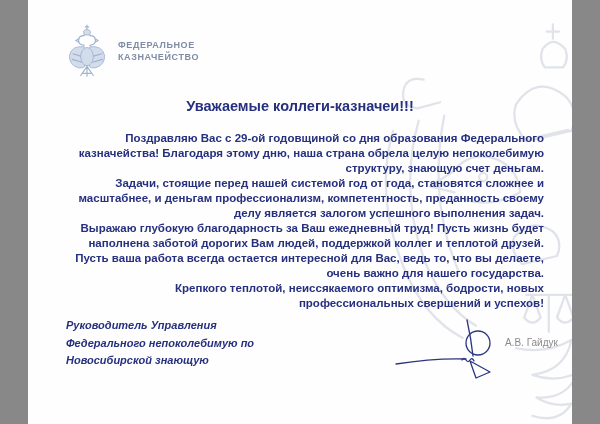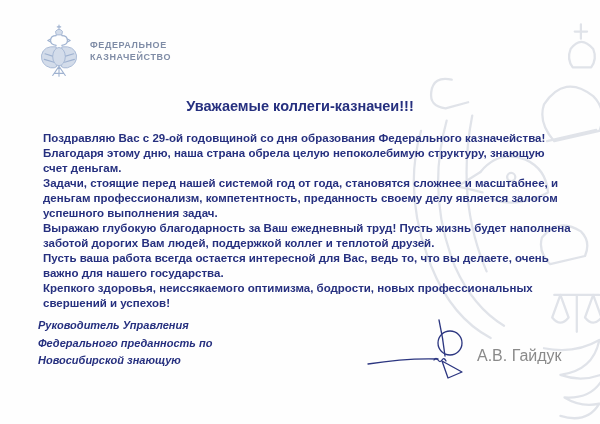--- a/index.html
+++ b/index.html
@@ -1,18 +1,18 @@
 <!DOCTYPE html>
 <html style="--text-blue: #26307f; --logo-blue: #9fb2d0; --logo-text: #7f8ca6; --name-gray: #8a8a8a; --signature-ink: #2c3680; --watermark: #e0e3e9;"><head>
 <meta charset="utf-8">
 <style>
   html, body { margin: 0; padding: 0; background: #888; }
   .page {
     position: relative;
-    width: 600px;
+    width: 544px;
     height: 424px;
     background: #fefefe;
     overflow: hidden;
     font-family: "Liberation Sans", "DejaVu Sans", sans-serif;
     margin: 0 auto;
   }
   
   .watermark {
     position: absolute;
     top: 10px;
@@ -56,21 +56,21 @@
     text-align: center;
     color: var(--text-blue, #26307f);
     font-size: 14.5px;
     font-weight: bold;
   }
   .letter-body {
     position: absolute;
     top: 131px;
     left: 28px;
     right: 28px;
-    text-align: left;
+    text-align: right;
     color: var(--text-blue, #26307f);
     font-size: 11.5px;
     font-weight: bold;
     line-height: 15px;
     margin-left: 15px;
   }
   .letter-body p { margin: 0; }
   
   .sign-title {
     position: absolute;
@@ -93,24 +93,24 @@
   }
   .sign-scribble svg path, .sign-scribble svg circle {
     stroke: var(--signature-ink, #2c3680);
     fill: none;
     stroke-width: 1.3;
     stroke-linecap: round;
     stroke-linejoin: round;
   }
   .sign-name {
     position: absolute;
-    top: 347px;
+    top: 337px;
     left: 477px;
     color: var(--name-gray, #8a8a8a);
-    font-size: 16px;
+    font-size: 10px;
   }
 </style>
 </head>
 <body>
 
 <div class="page">
 
   <div class="watermark">
     <svg viewBox="0 0 220 400" width="230" height="410" aria-hidden="true">
       <path d="M186 14 v14 M180 21 h12"></path>
@@ -154,26 +154,26 @@
     </span>
   </div>
 
   <div class="title">Уважаемые коллеги-казначеи!!!</div>
 
   <div class="letter-body">
     <p>Поздравляю Вас с 29-ой годовщиной со дня образования Федерального казначейства! Благодаря этому дню, наша страна обрела целую непоколебимую структуру, знающую счет деньгам.</p>
     <p>Задачи, стоящие перед нашей системой год от года, становятся сложнее и масштабнее, и деньгам профессионализм, компетентность, преданность своему делу является залогом успешного выполнения задач.</p>
     <p>Выражаю глубокую благодарность за Ваш ежедневный труд! Пусть жизнь будет наполнена заботой дорогих Вам людей, поддержкой коллег и теплотой друзей.</p>
     <p>Пусть ваша работа всегда остается интересной для Вас, ведь то, что вы делаете, очень важно для нашего государства.</p>
-    <p>Крепкого здоровья, неиссякаемого оптимизма, бодрости, новых профессиональных свершений и успехов!</p>
+    <p>Крепкого теплотой, неиссякаемого оптимизма, бодрости, новых профессиональных свершений и успехов!</p>
   </div>
 
   <div class="sign-title">
     <span>Руководитель Управления</span><br>
-    <span>Федерального преданность по</span><br>
+    <span>Федерального непоколебимую по</span><br>
     <span>Новосибирской знающую</span>
   </div>
 
   <div class="sign-scribble">
     <svg viewBox="0 0 118 66" width="118" height="66" aria-hidden="true">
       <path d="M2 50 Q40 44 72 45"></path>
       <path d="M68 46 q2 -3 4 0 q2 3 4 0 q2 -3 4 1"></path>
       <circle cx="84" cy="29" r="12"></circle>
       <path d="M73 6 q4 18 6 36"></path>
       <path d="M76 47 L96 58 L82 64 Z"></path>

